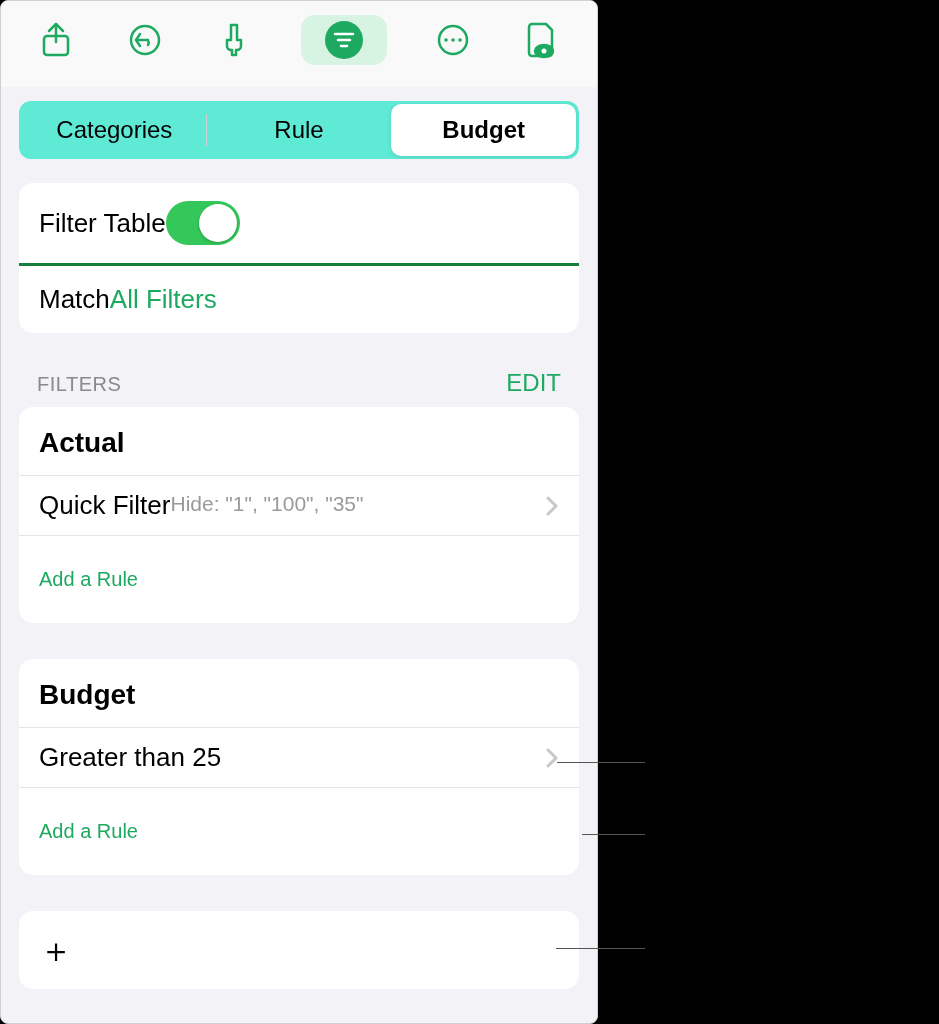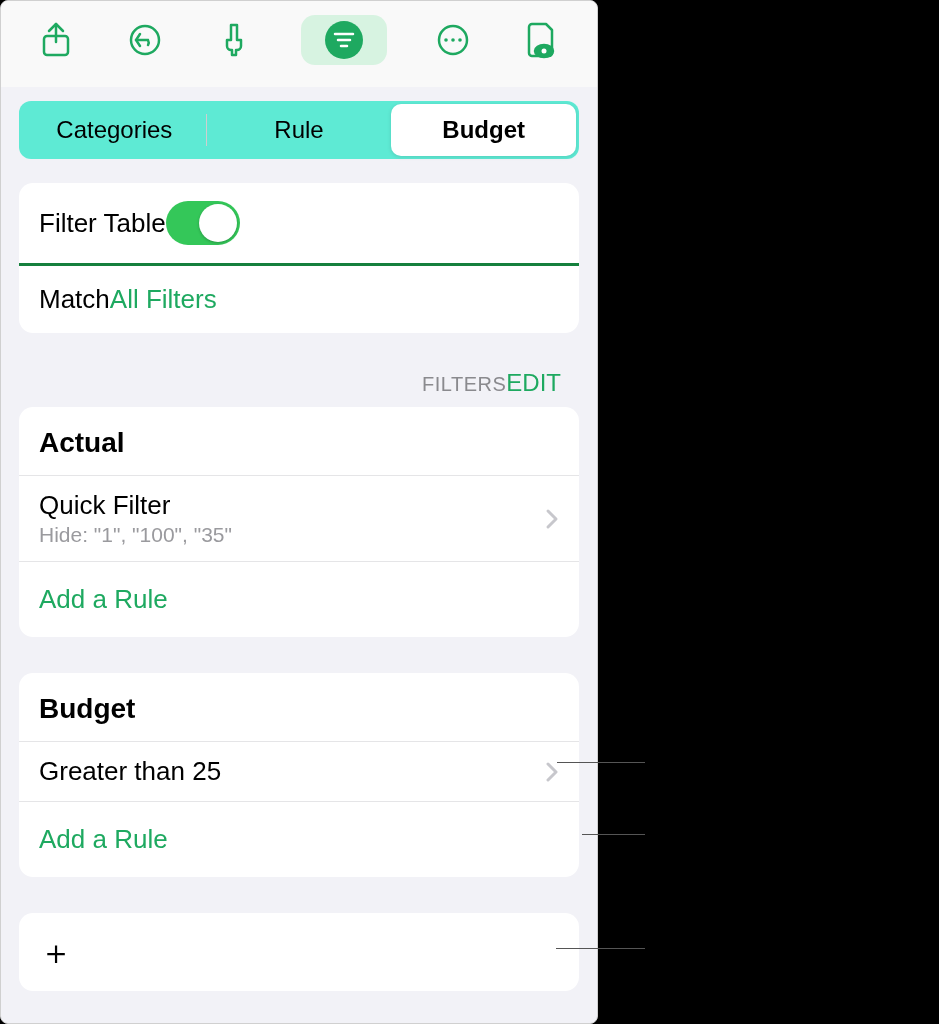--- a/index.html
+++ b/index.html
@@ -110,21 +110,21 @@
     .toggle .knob {
       position: absolute;
       right: 3px; top: 3px;
       width: 38px; height: 38px;
       background: #fff;
       border-radius: 50%;
       box-shadow: 0 1px 3px rgba(0,0,0,0.25);
     }
     .section-header {
       display: flex;
-      justify-content: flex-end;
+      justify-content: space-between;
       align-items: baseline;
       padding: 0 36px 10px 36px;
       margin-top: 10px;
     }
     .section-header .label {
       font-size: 20px;
       color: #8a8a8e;
       letter-spacing: 0.5px;
     }
     .section-header .edit {
@@ -138,28 +138,28 @@
       padding: 20px 20px 16px 20px;
     }
     .rule-row {
       padding: 14px 20px 14px 20px;
       display: flex;
       align-items: center;
       justify-content: space-between;
       border-top: 1px solid #e5e5e7;
       cursor: pointer;
     }
-    .rule-row .texts { display: flex; flex-direction: column; }
+    .rule-row .texts { display: flex; flex-direction: row; }
     .rule-row .primary { font-size: 26px; color: #000; }
     .rule-row .secondary { font-size: 21px; color: #9a9a9e; margin-top: 2px; }
     .chev { color: #c7c7cc; font-size: 22px; }
     .add-rule {
-      padding: 22px 20px;
+      padding: 32px 20px;
       border-top: 1px solid #e5e5e7;
-      font-size: 26px;
+      font-size: 20px;
       color: #1ea960;
       cursor: pointer;
     }
     .add-filter-row {
       display: flex; align-items: center; justify-content: space-between;
       padding: 22px 20px;
       font-size: 26px;
     }
     .plus {
       font-size: 34px;

